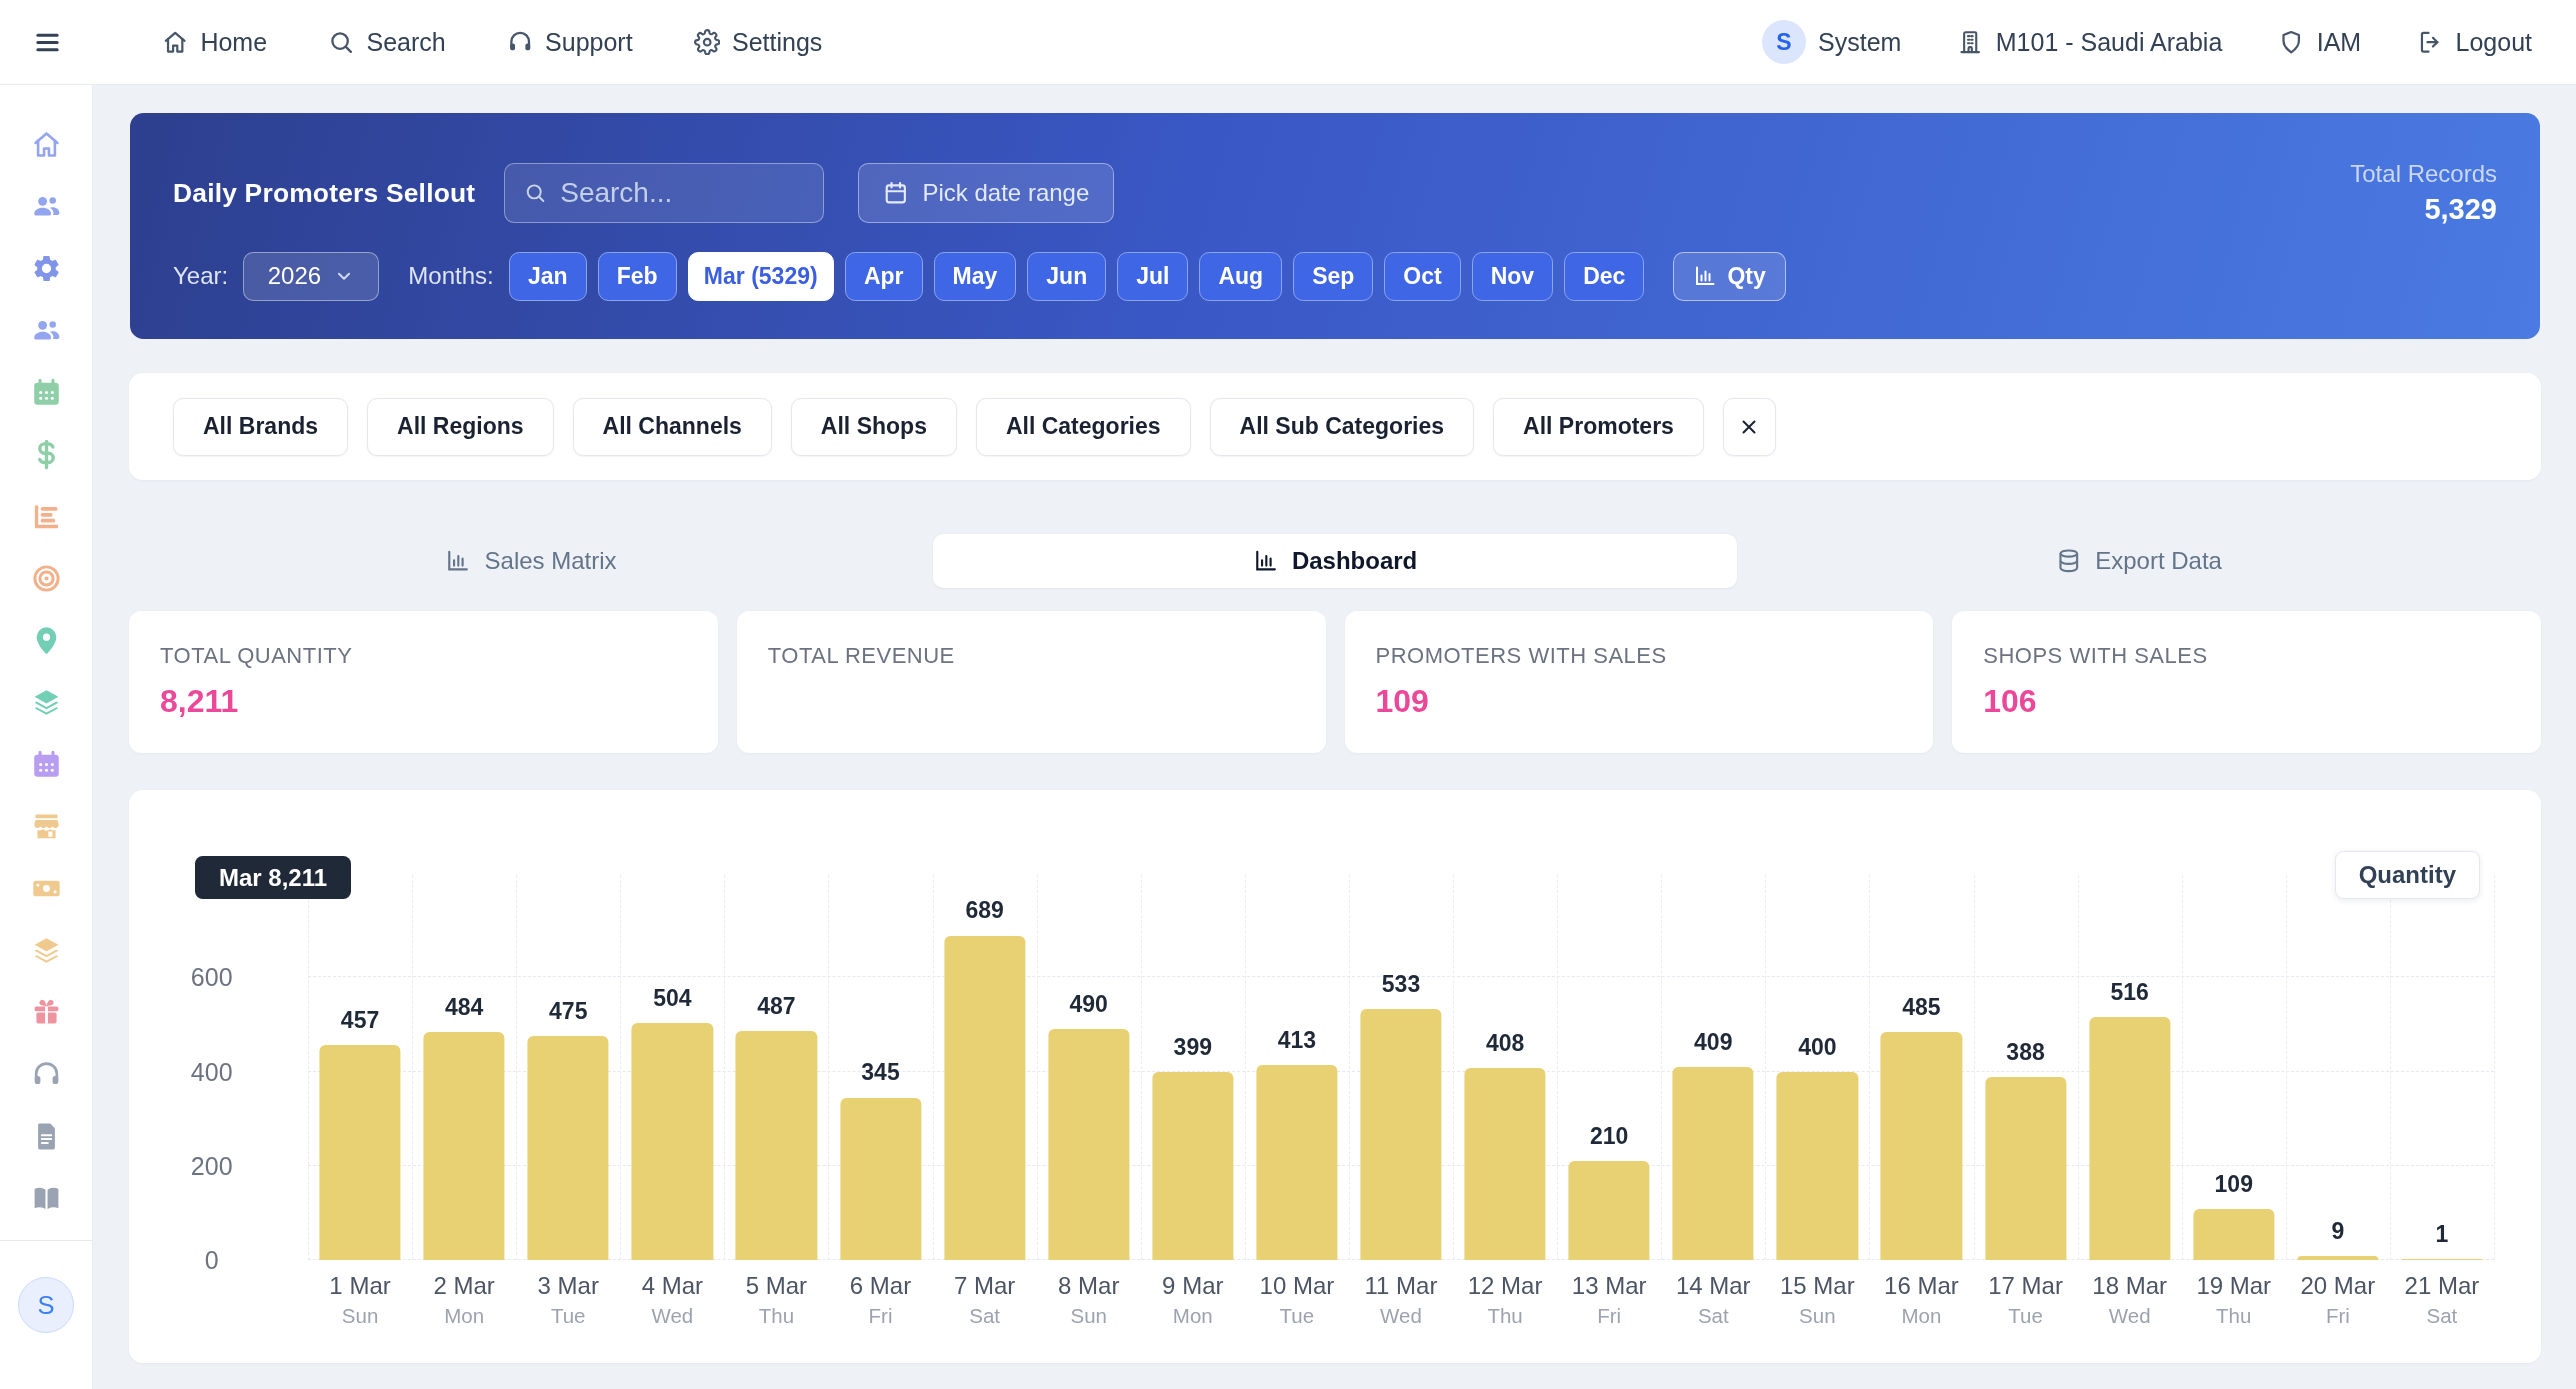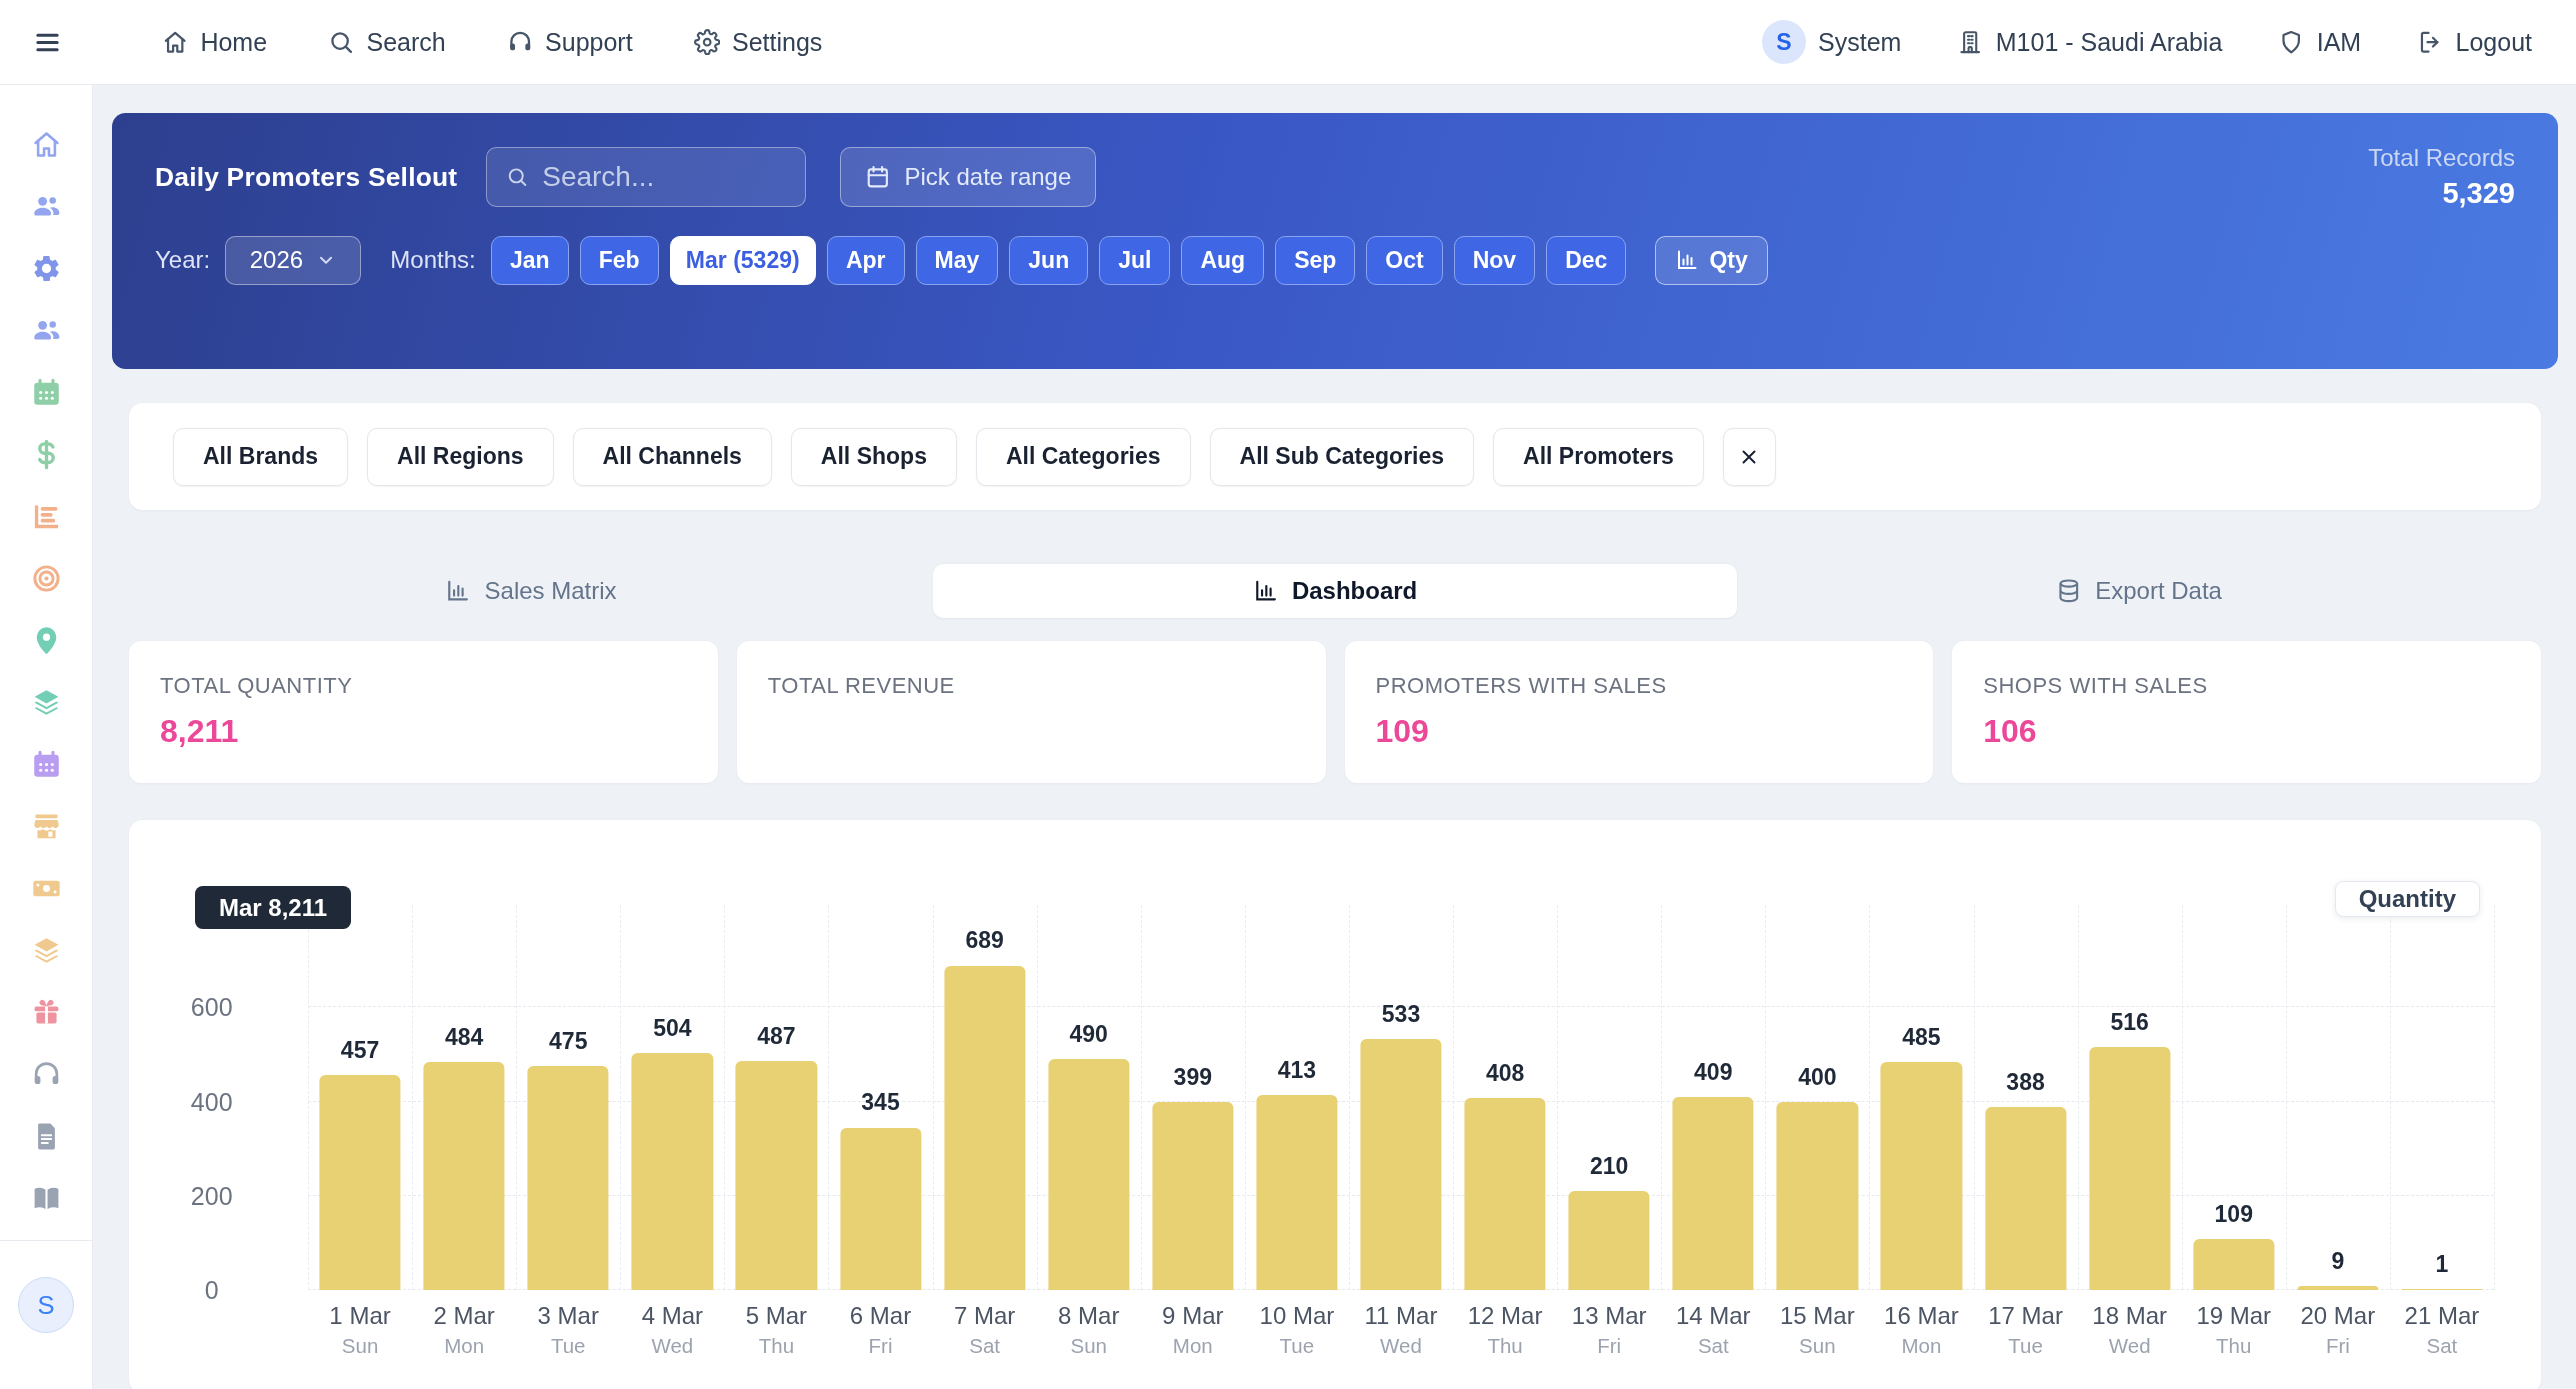--- a/index.html
+++ b/index.html
@@ -24,21 +24,21 @@
   .side-icons { display:flex; flex-direction:column; align-items:center; gap:31px; padding-top:44px; }
   .side-btn { width:31px; height:31px; background:none; border:none; cursor:pointer; }
   .side-btn .icon { width:31px; height:31px; }
   .side-divider { position:absolute; left:0; top:1155px; width:100%; height:0.9px; background:#e8eaef; }
   .side-avatar { position:absolute; left:50%; transform:translateX(-50%); bottom:56px; width:56px; height:56px; border-radius:50%; background:#e9effc; border:1.7px solid #ccdbf9; color:#3b82f6; font-size:25.6px; display:flex; align-items:center; justify-content:center; cursor:pointer; }
 
   
   .main { position:absolute; left:94px; top:85px; width:2482px; height:1304px; }
 
   
-  .hero { margin:28px 18px 0; height:256px; border-radius:13.6px; background:linear-gradient(105deg,#2d3f8e 0%,#3a58c6 45%,#4a7ae2 100%); padding:0 43px; color:#fff; }
+  .hero { margin:28px 36px 0; height:226px; border-radius:13.6px; background:linear-gradient(105deg,#2d3f8e 0%,#3a58c6 45%,#4a7ae2 100%); padding:16px 43px; color:#fff; }
   .hero-row1 { display:flex; align-items:center; padding-top:31px; }
   .hero-title { font-size:26.4px; font-weight:700; letter-spacing:0.2px; }
   .hero-search { margin-left:29px; width:320px; height:60px; border-radius:10.2px; background:rgba(255,255,255,.10); border:1.3px solid rgba(255,255,255,.38); display:flex; align-items:center; padding:0 19px; gap:13.6px; }
   .hero-search .icon { width:25.6px; height:25.6px; color:#c9d4ea; }
   .hero-search input { background:transparent; border:none; outline:none; color:#fff; font-size:28px; width:100%; font-family:inherit; }
   .hero-search input::placeholder { color:#c3cfe9; }
   .date-btn { margin-left:34px; height:60px; border-radius:10.2px; background:rgba(255,255,255,.13); border:1.3px solid rgba(255,255,255,.42); color:#e3eafb; font-size:24px; display:flex; align-items:center; gap:13.6px; padding:0 24px; cursor:pointer; font-family:inherit; }
   .date-btn .icon { width:25.6px; height:25.6px; }
   .hero-records { margin-left:auto; text-align:right; }
   .records-label { font-size:24px; color:#ccd8f3; }
@@ -68,21 +68,21 @@
 
   
   .stats { margin:23px 35px 0; display:flex; gap:19px; }
   .stat-card { flex:1; height:142px; background:#fff; border-radius:12px; padding:32px 31px 0; box-shadow:0 0.9px 2.6px rgba(15,23,42,.04); }
   .stat-label { font-size:22px; color:#6b7280; font-weight:500; letter-spacing:0.5px; }
   .stat-value { font-size:32px; font-weight:700; color:#ec4899; margin-top:13.6px; }
 
   
   .chart-card { margin:37px 35px 0; height:573px; background:#fff; border-radius:13.6px; position:relative; box-shadow:0 0.9px 2.6px rgba(15,23,42,.04); }
   .chart-badge { position:absolute; left:66px; top:66px; height:43px; background:#1f2937; color:#fff; font-size:24px; font-weight:600; border-radius:7.7px; display:flex; align-items:center; padding:0 24px; z-index:3; }
-  .legend-btn { position:absolute; right:61px; top:61px; height:36px; background:#fff; border:0.9px solid #e3e8ef; border-radius:8.5px; font-size:24px; font-weight:600; color:#334155; padding:0 23px; box-shadow:0 1.7px 6.8px rgba(15,23,42,.08); cursor:pointer; font-family:inherit; z-index:3; }
+  .legend-btn { position:absolute; right:61px; top:61px; height:48px; background:#fff; border:0.9px solid #e3e8ef; border-radius:8.5px; font-size:24px; font-weight:600; color:#334155; padding:0 23px; box-shadow:0 1.7px 6.8px rgba(15,23,42,.08); cursor:pointer; font-family:inherit; z-index:3; }
   .plot { position:absolute; left:179px; top:85px; width:2186px; height:385px; display:flex; }
   .gridline-h { position:absolute; left:0; width:100%; border-top:1.3px dashed #e5e8ee; }
   .gridline-v { position:absolute; top:0; height:100%; border-left:1.3px dashed #e9ecf1; }
   .ytick { position:absolute; width:162px; text-align:center; font-size:25px; color:#6b7280; }
   .bar-slot { flex:1; position:relative; height:100%; }
   .bar { position:absolute; bottom:0; left:50%; transform:translateX(-50%); width:78%; max-width:85px; background:#e7d173; border-radius:6px 6px 0 0; }
   .bar-value { position:absolute; left:50%; transform:translateX(-50%); font-size:23px; font-weight:700; color:#1f2937; white-space:nowrap; }
   .x-date { position:absolute; top:calc(100% + 12px); left:50%; transform:translateX(-50%); font-size:24px; color:#4b5563; font-weight:500; white-space:nowrap; }
   .x-day { position:absolute; top:calc(100% + 44px); left:50%; transform:translateX(-50%); font-size:20.5px; color:#9ca3af; white-space:nowrap; }
 </style>

